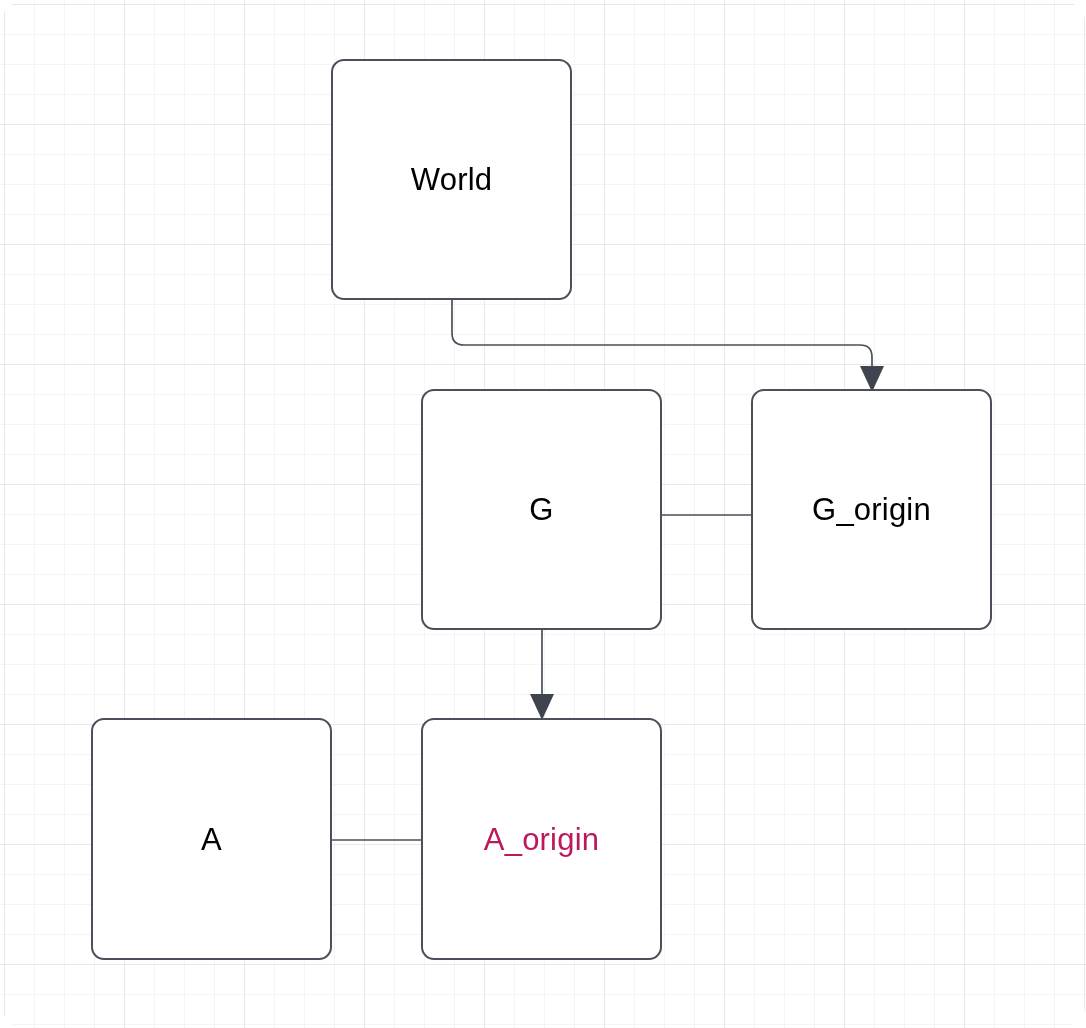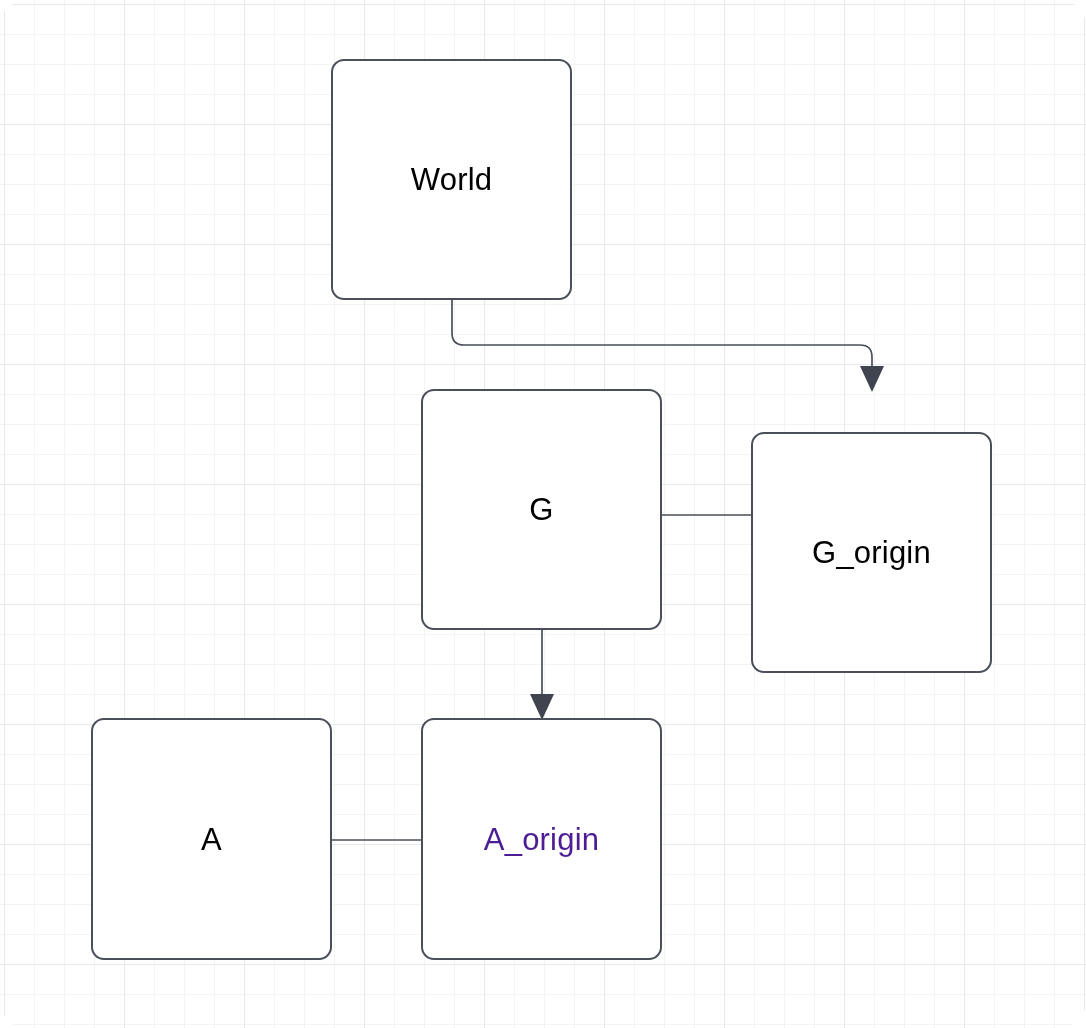--- a/index.html
+++ b/index.html
@@ -71,25 +71,25 @@
   </svg>
 
   <div class="node" id="node-world" style="left: 331px; top: 59px; width: 241px; height: 241px; background: rgb(255, 255, 255); border: 2px solid rgb(74, 79, 89); border-radius: 13px;">
     <span class="node-label" style="color: rgb(0, 0, 0); font-size: 31px;">World</span>
   </div>
 
   <div class="node" id="node-g" style="left: 421px; top: 389px; width: 241px; height: 241px; background: rgb(255, 255, 255); border: 2px solid rgb(74, 79, 89); border-radius: 13px;">
     <span class="node-label" style="color: rgb(0, 0, 0); font-size: 31px;">G</span>
   </div>
 
-  <div class="node" id="node-g_origin" style="left: 751px; top: 389px; width: 241px; height: 241px; background: rgb(255, 255, 255); border: 2px solid rgb(74, 79, 89); border-radius: 13px; margin-top: 43px;">
+  <div class="node" id="node-g_origin" style="left: 751px; top: 389px; width: 241px; height: 241px; background: rgb(255, 255, 255); border: 2px solid rgb(74, 79, 89); border-radius: 13px;">
     <span class="node-label" style="color: rgb(0, 0, 0); font-size: 31px;">G_origin</span>
   </div>
 
   <div class="node" id="node-a" style="left: 91px; top: 718px; width: 241px; height: 242px; background: rgb(255, 255, 255); border: 2px solid rgb(74, 79, 89); border-radius: 13px;">
     <span class="node-label" style="color: rgb(0, 0, 0); font-size: 31px;">A</span>
   </div>
 
   <div class="node" id="node-a_origin" style="left: 421px; top: 718px; width: 241px; height: 242px; background: rgb(255, 255, 255); border: 2px solid rgb(74, 79, 89); border-radius: 13px;">
-    <span class="node-label" style="color: #4c1d95; font-size: 31px;">A_origin</span>
+    <span class="node-label" style="color: #be185d; font-size: 31px;">A_origin</span>
   </div>
 
 </div>
 
 </body></html>

